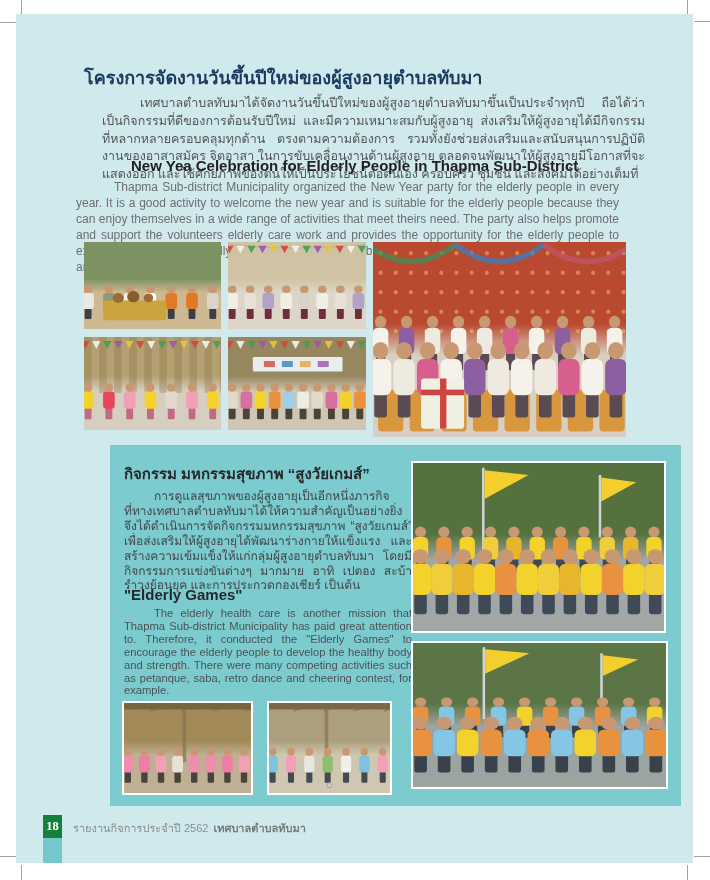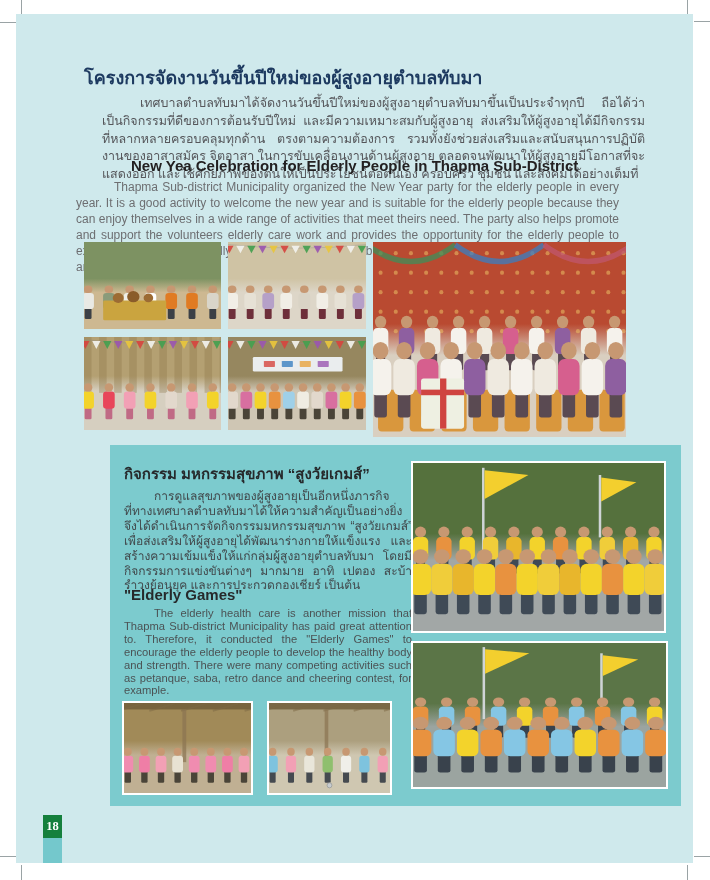--- a/index.html
+++ b/index.html
@@ -840,14 +840,18 @@
             <circle cx="0" cy="-48" r="6.2" fill="#c79872"></circle>
           </g>
           <circle cx="100" cy="128" r="4" fill="#c8cccf"></circle>
           <circle cx="100" cy="128" r="4" fill="none" stroke="#8a8f93" stroke-width="1"></circle>
         </svg>
       </div>
   </div>
 
   <div class="abs pgnum">18</div>
   <div class="abs pgnum-sub"></div>
+  <div class="abs footer-text">
+    <span>รายงานกิจการประจำปี 2562</span>
+    <span class="bold">เทศบาลตำบลทับมา</span>
+  </div>
 
 </div>
 
 </body></html>

